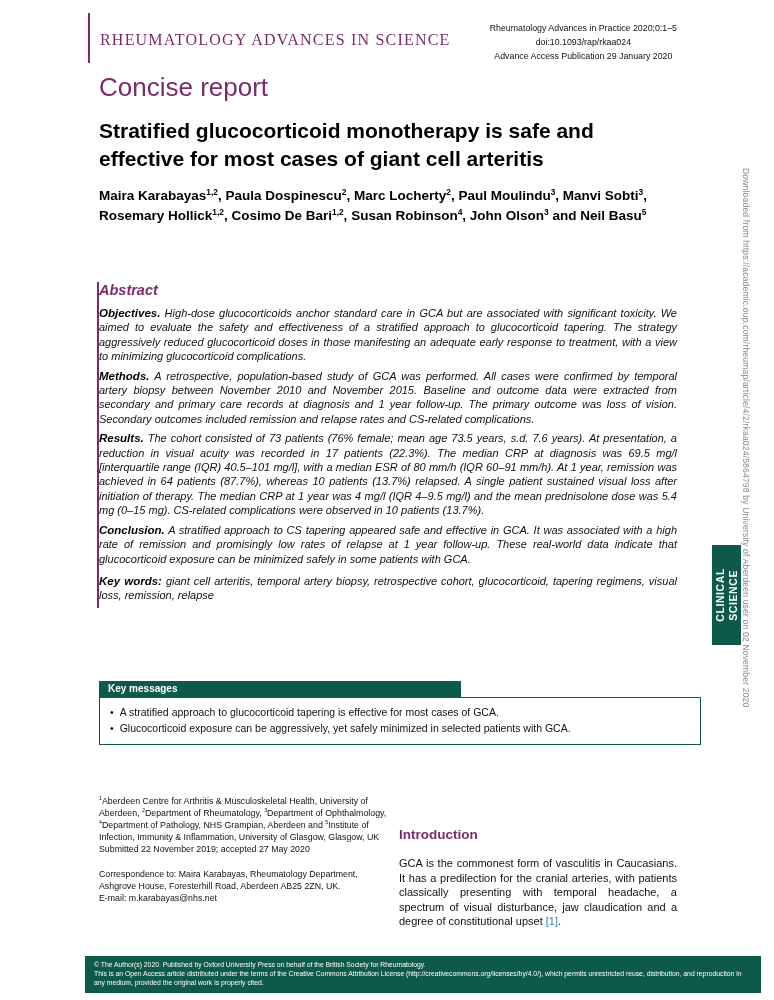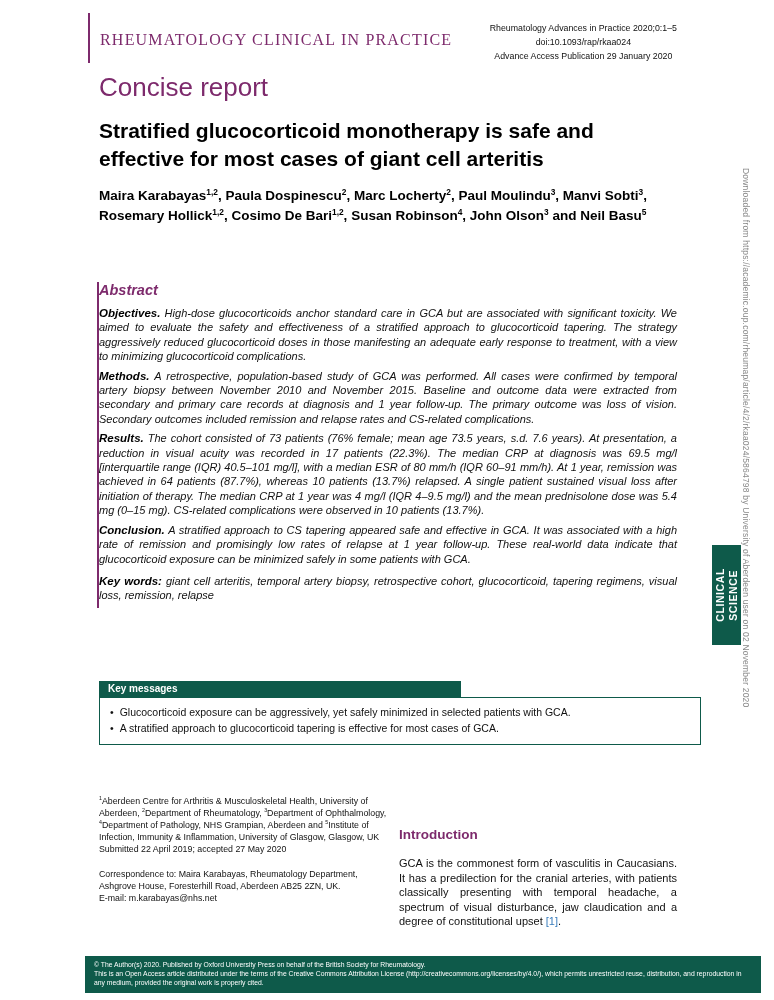--- a/index.html
+++ b/index.html
@@ -81,21 +81,21 @@
     background:var(--teal);color:#fff;padding:5px 9px;
   }
   .footer-bar div{font-size:6.8px;line-height:8.9px;}
 </style>
 </head>
 <body>
 
 <div class="page">
 
   <div class="masthead-rule"></div>
-  <div class="journal-name">RHEUMATOLOGY CLINICAL IN PRACTICE</div>
+  <div class="journal-name">RHEUMATOLOGY ADVANCES IN SCIENCE</div>
 
   <div class="citation-block">
     <div>Rheumatology Advances in Practice 2020;0:1–5</div>
     <div>doi:10.1093/rap/rkaa024</div>
     <div>Advance Access Publication 29 January 2020</div>
   </div>
 
   <div class="report-type">Concise report</div>
 
   <h1 class="article-title" style="margin:0;">Stratified glucocorticoid monotherapy is safe and effective for most cases of giant cell arteritis</h1>
@@ -113,29 +113,29 @@
     <p class="abs-p" style="margin-top:8px;">
       <span class="abs-label">Key words:</span>
       <span>giant cell arteritis, temporal artery biopsy, retrospective cohort, glucocorticoid, tapering regimens, visual loss, remission, relapse</span>
     </p>
   </div>
 
   <div class="key-messages">
     <div class="km-bar">Key messages</div>
     <div class="km-box">
       <ul>
+          <li>A stratified approach to glucocorticoid tapering is effective for most cases of GCA.</li>
           <li>Glucocorticoid exposure can be aggressively, yet safely minimized in selected patients with GCA.</li>
-          <li>A stratified approach to glucocorticoid tapering is effective for most cases of GCA.</li>
         </ul>
     </div>
   </div>
 
   <div class="footnotes">
     <div><sup>1</sup>Aberdeen Centre for Arthritis &amp; Musculoskeletal Health, University of Aberdeen, <sup>2</sup>Department of Rheumatology, <sup>3</sup>Department of Ophthalmology, <sup>4</sup>Department of Pathology, NHS Grampian, Aberdeen and <sup>5</sup>Institute of Infection, Immunity &amp; Inflammation, University of Glasgow, Glasgow, UK</div>
-    <div class="submitted-line">Submitted 22 April 2019; accepted 27 May 2020</div>
+    <div class="submitted-line">Submitted 22 November 2019; accepted 27 May 2020</div>
     <div class="correspondence">
       <span>Correspondence to: </span><span>Maira Karabayas, Rheumatology Department, Ashgrove House, Foresterhill Road, Aberdeen AB25 2ZN, UK.</span>
       <div class="email-line">
         <span>E-mail: </span><a href="#">m.karabayas@nhs.net</a>
       </div>
     </div>
   </div>
 
   <div class="introduction">
     <div class="intro-heading">Introduction</div>

